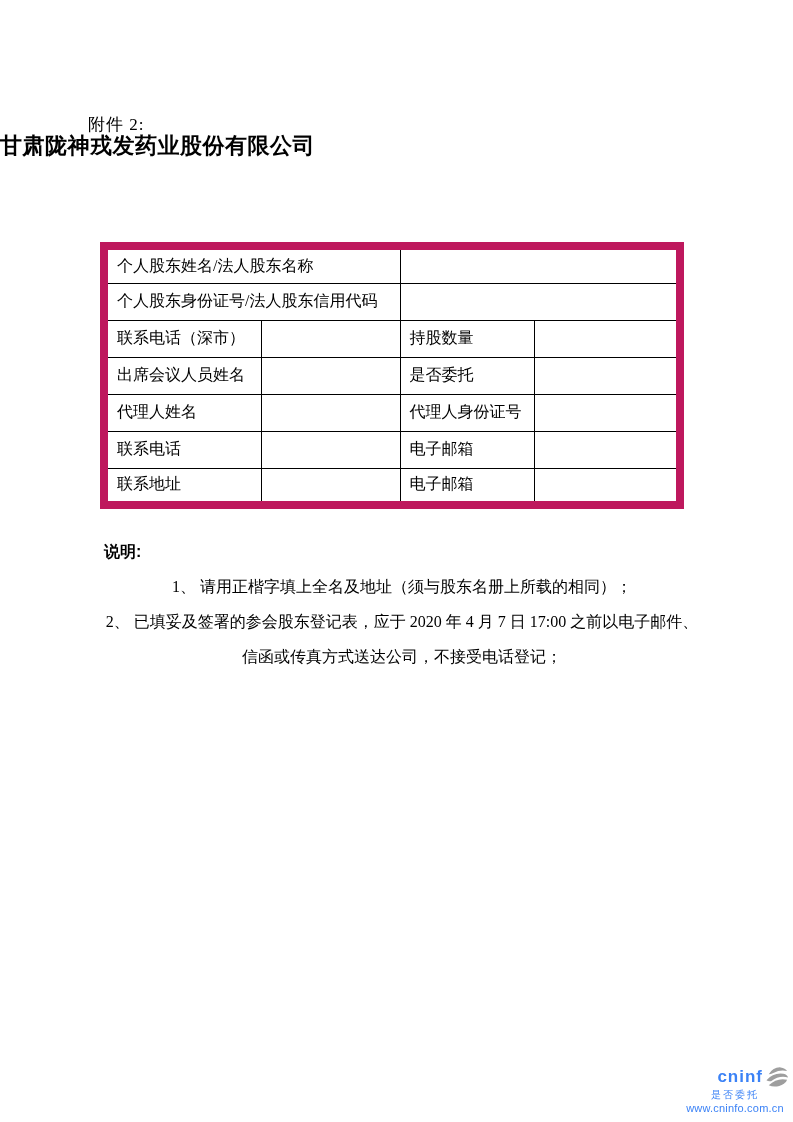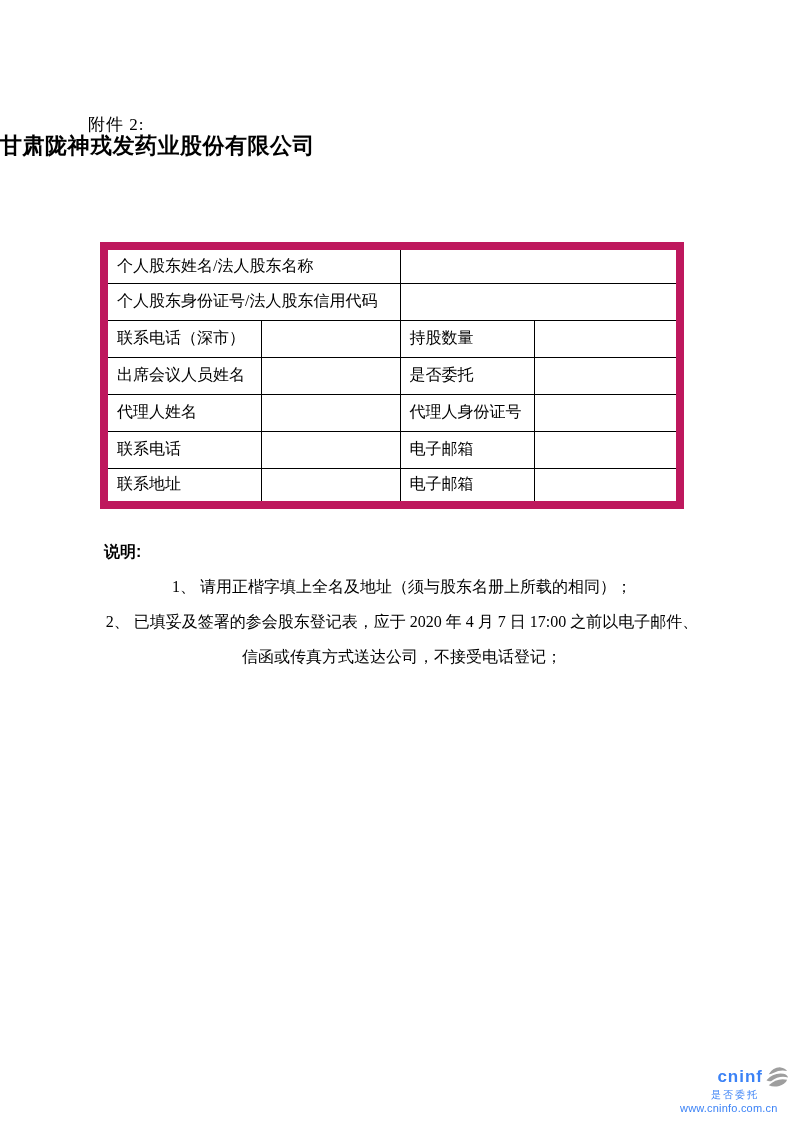--- a/index.html
+++ b/index.html
@@ -65,21 +65,21 @@
     display:flex; align-items:center; justify-content:flex-end; gap:1px;
   }
   .footer-logo .brand {
     font-size:17px; font-weight:bold; letter-spacing:1px;
   }
   .footer-logo .brand-cn {
     font-size:10px; text-align:right; padding-right:31px;
     letter-spacing:2px; margin-top:1px;
   }
   .footer-logo .brand-url {
-    font-size:11px; text-align:left; margin-top:2px; letter-spacing:0.2px;
+    font-size:11px; text-align:center; margin-top:2px; letter-spacing:0.2px;
   }
   .swirl-icon { display:block; }
 </style>
 </head>
 <body>
 
 <div class="page">
 
   <div class="attachment-label">附件 2:</div>
 

